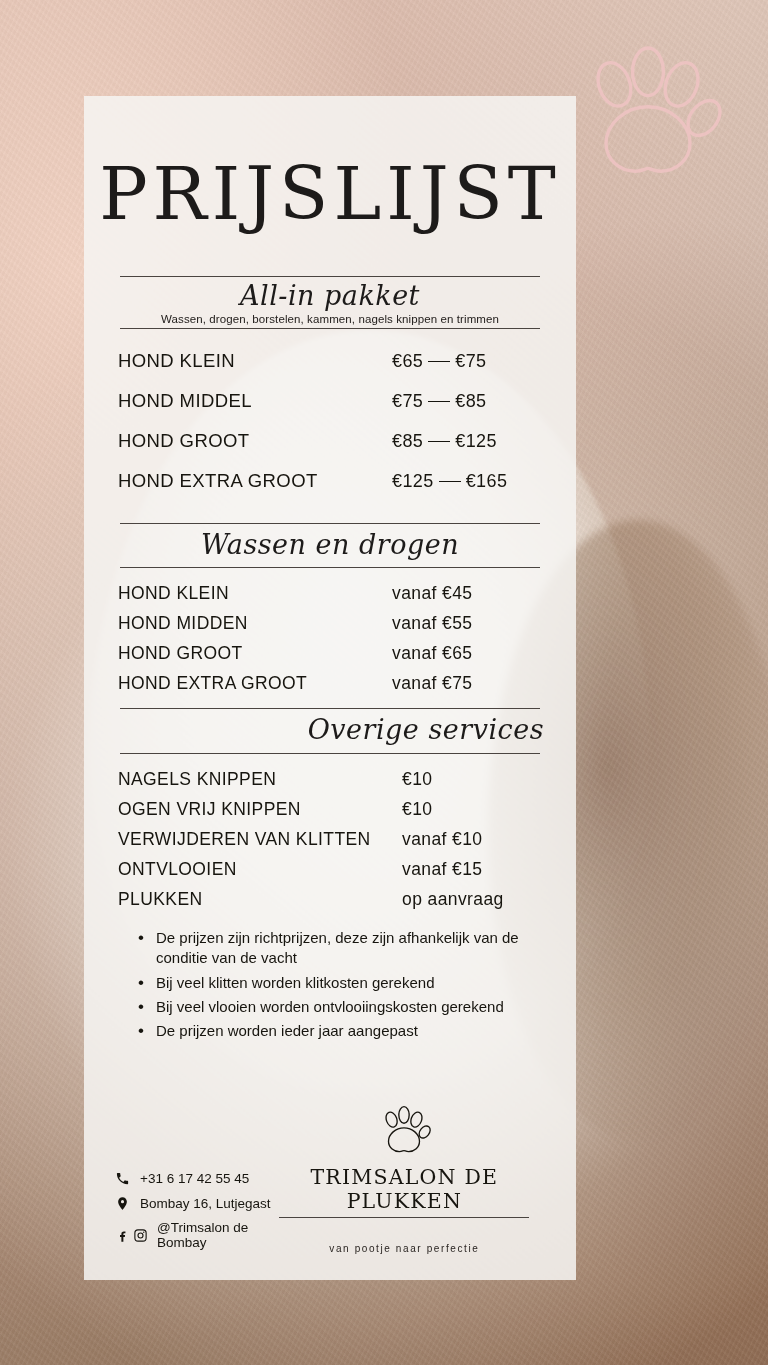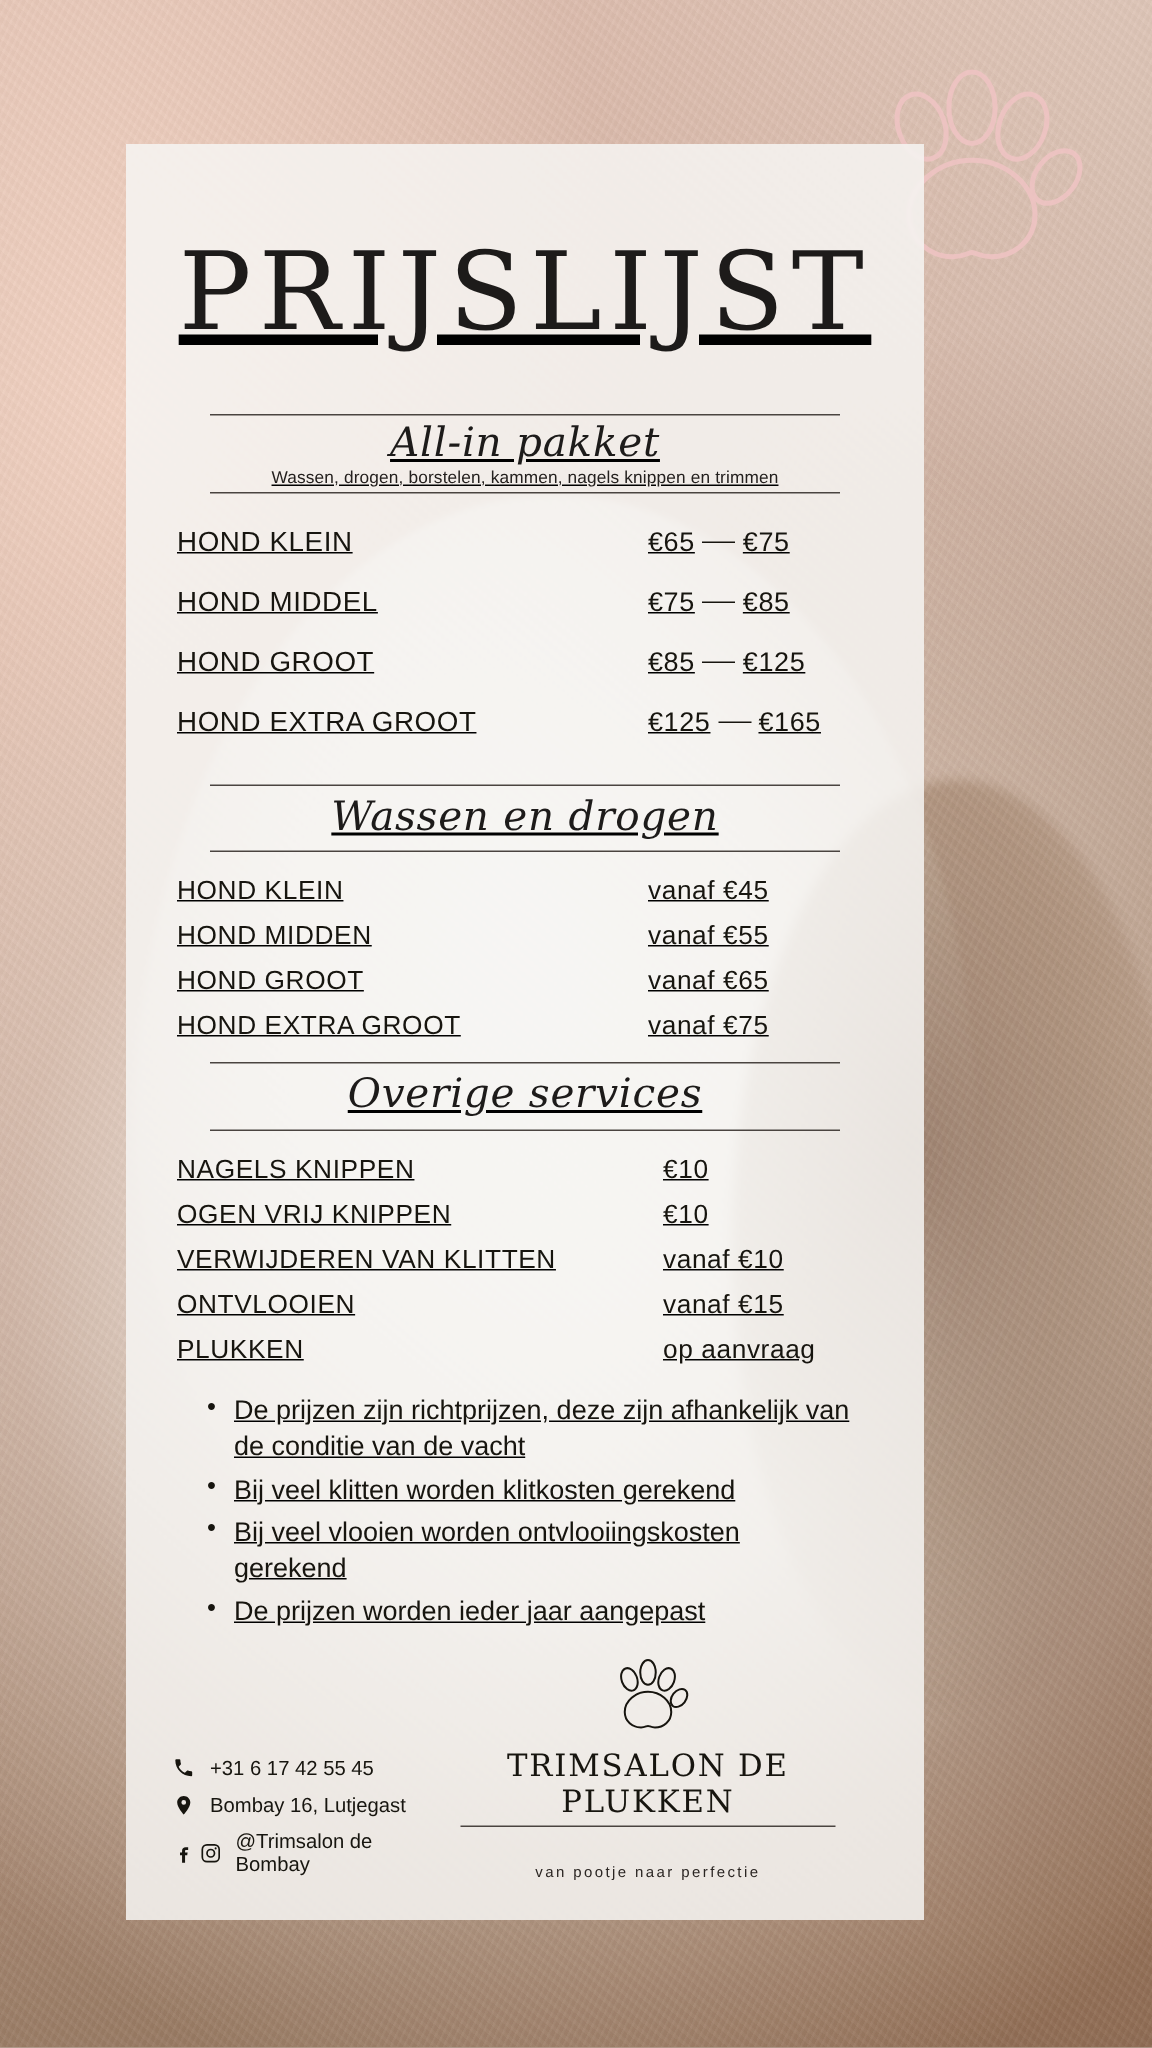--- a/index.html
+++ b/index.html
@@ -68,25 +68,24 @@
     width: 168px;
     height: 168px;
     opacity: .85;
   }
 
   
   .card {
     position: absolute;
     left: 84px;
     top: 96px;
-    width: 532px;
+    width: 492px;
     height: 1184px;
     background: rgba(246,244,242,0.86);
     backdrop-filter: blur(1px);
-    text-decoration: underline;
   }
 
   .title {
     text-align: center;
     font-family: "DejaVu Serif", serif;
     font-weight: 400;
     font-size: 72px;
     letter-spacing: 5px;
     color: #1d1b1a;
     margin: 62px 0 0 0;
@@ -151,21 +150,21 @@
   .rows-overige .price { min-width: 140px; text-align: left; }
 
   
   .info-list {
     margin: 14px 44px 0 54px;
     padding: 0;
     list-style: none;
   }
   .info-list li {
     position: relative;
-    font-size: 18px;
+    font-size: 15px;
     color: #17150f;
     line-height: 1.35;
     padding: 0 0 4px 18px;
   }
   .info-list li::before {
     content: "\2022";
     position: absolute;
     left: 0;
     top: -1px;
     font-size: 17px;
@@ -293,21 +292,21 @@
         <span class="price">vanaf €65</span>
       </div>
       <div class="row">
         <span class="label">HOND EXTRA GROOT</span>
         <span class="price">vanaf €75</span>
       </div>
     </div>
 
     <div class="section-head" style="margin-top:10px;">
       <div class="rule" style="width:420px;"></div>
-      <div class="section-title" style="padding-top:6px;">Overige services</div>
+      <div class="section-title" style="padding-top:6px;text-align:right;">Overige services</div>
       <div class="rule" style="width:420px;margin-top:6px;"></div>
     </div>
 
     <div class="rows rows-overige" style="padding-top:10px;">
       <div class="row">
         <span class="label">NAGELS KNIPPEN</span>
         <span class="price">€10</span>
       </div>
       <div class="row">
         <span class="label">OGEN VRIJ KNIPPEN</span>

